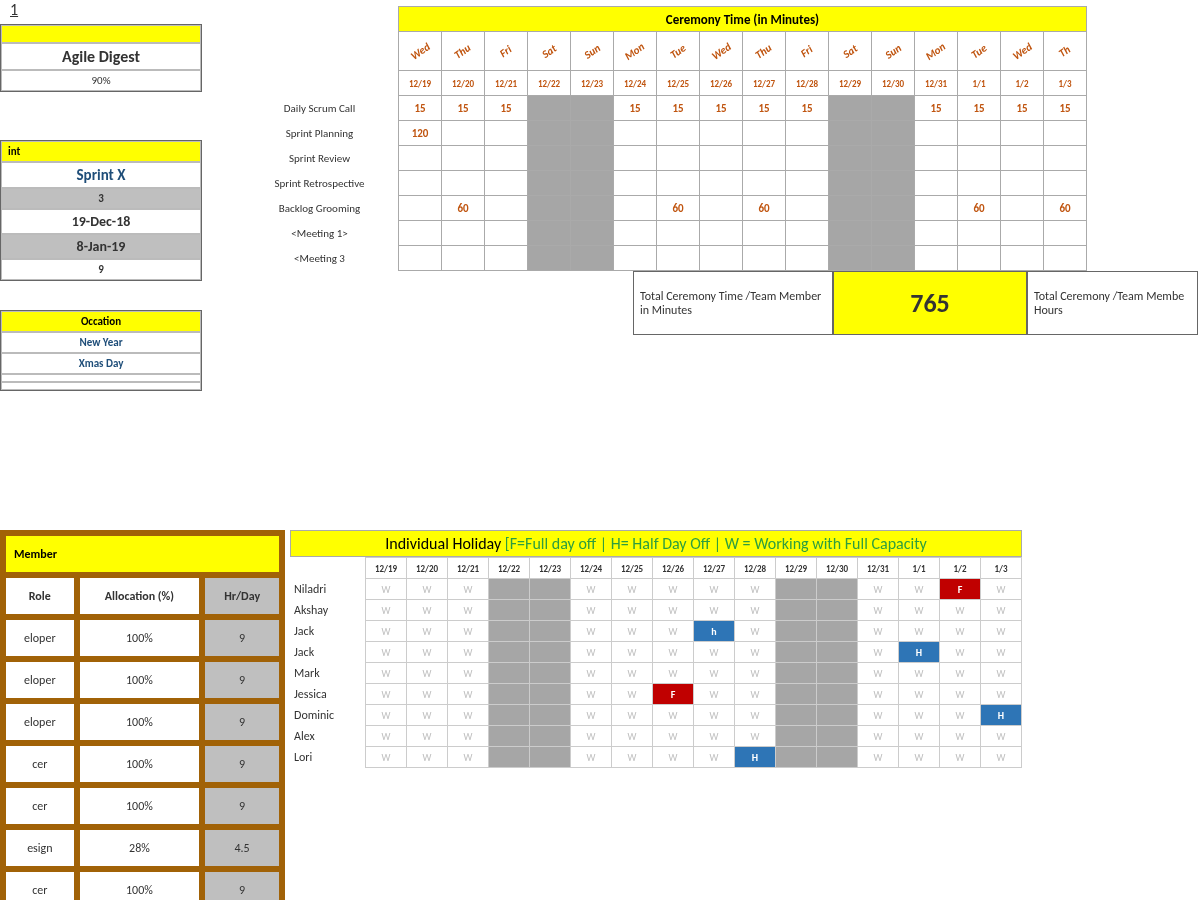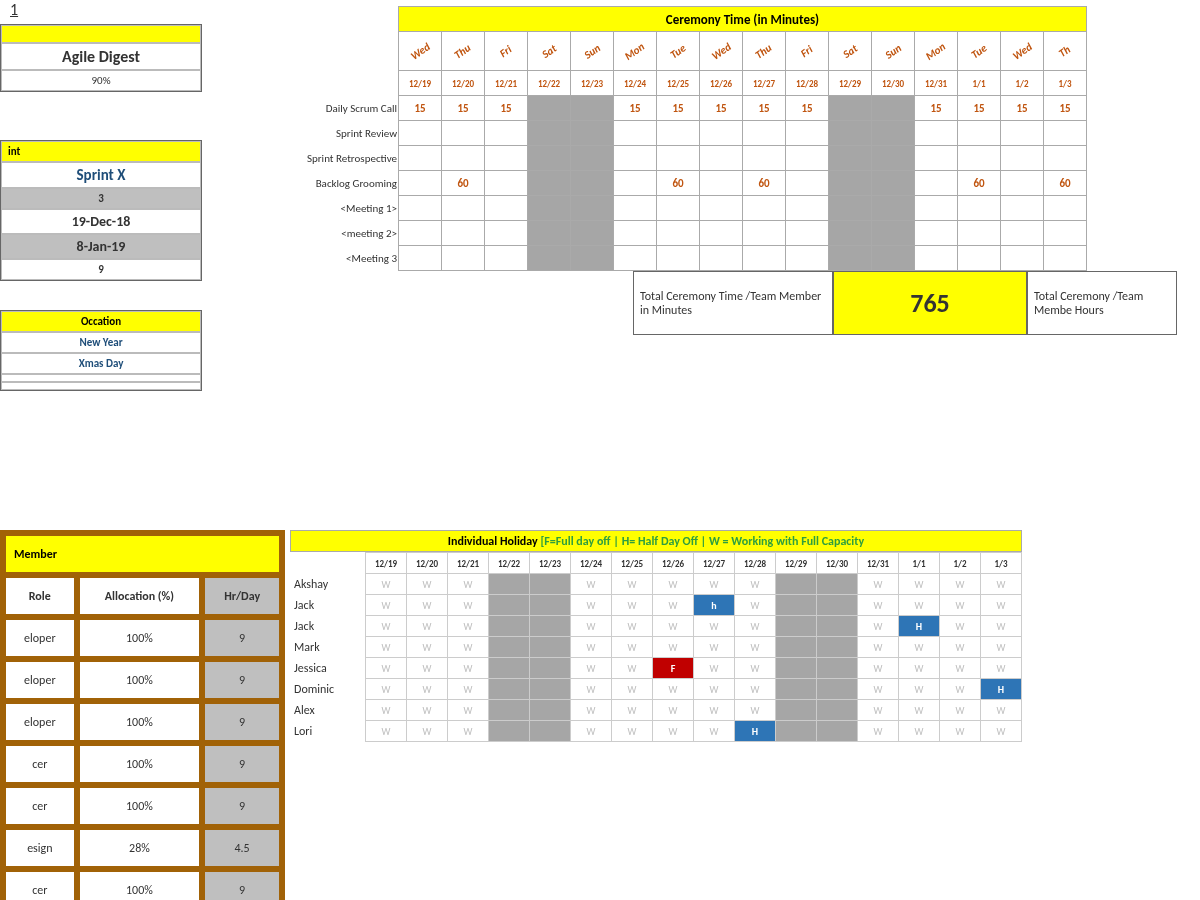--- a/index.html
+++ b/index.html
@@ -10,39 +10,39 @@
   .brown{color:#c05510;font-weight:bold}
   .navy{color:#1f4e79;font-weight:bold}
   
   .box{border:1px solid #666;margin-bottom:18px;width:200px}
   .box .r{display:flex}
   .box .c{flex:1;border:1px solid #bbb;padding:3px 6px;text-align:center}
   
   .cer{position:absolute;left:238px;top:6px}
   .cer table{border-collapse:collapse}
   .cer td,.cer th{border:1px solid #aaa;width:40px;height:22px;text-align:center;font-size:11px}
-  .cer .lab{width:155px;text-align:right;padding-left:4px;border-left:none;border-top:none;border-bottom:none}
+  .cer .lab{width:155px;text-align:center;padding-left:4px;border-left:none;border-top:none;border-bottom:none}
   .cer .nolab{width:155px;border:none}
   .dayhdr{font-style:italic;color:#c05510;font-weight:bold;transform:rotate(-35deg);display:inline-block}
   .weekend{background:#a6a6a6}
   
   .totbox{border:1px solid #666;height:64px;display:flex;flex-direction:column;align-items:center;justify-content:center;font-size:12px;text-align:left;padding:2px 6px;box-sizing:border-box}
   .totyellow{background:#ffff00;font-size:26px;font-weight:bold;display:flex;align-items:center;justify-content:center}
   
   .bottom{position:absolute;left:0;top:530px;width:1200px}
   .mbr table,.hol table{border-collapse:collapse}
   .mbr td,.mbr th{border:6px solid #a16207;padding:11px 8px;font-size:12px;text-align:center}
   .hol td,.hol th{border:1px solid #ccc;width:38px;height:18px;text-align:center;font-size:10px}
   .hol .name{width:70px;text-align:left;border:none;padding-left:4px;font-size:12px}
   .W{color:#bfbfbf}
   .F{background:#c00000;color:#fff;font-weight:bold}
   .H{background:#2e75b6;color:#fff;font-weight:bold}
   .h{background:#2e75b6;color:#fff;font-weight:bold}
   .wkd{background:#a6a6a6}
-  .legend{font-size:12px;font-weight:bold}
+  .legend{font-size:16px;font-weight:normal}
   .legend .g{color:#2e9e3f}
 </style>
 </head>
 <body>
 <div class="wrap">
 
 <div style="position:absolute;left:10px;top:0;font-size:16px;color:#333;text-decoration:underline">1</div>
 
 <div class="box" style="position:absolute;left:0;top:24px">
   <div class="r">
@@ -157,20 +157,39 @@
             <td class="brown">15</td>
             <td class="brown">15</td>
             <td class="weekend"></td>
             <td class="weekend"></td>
             <td class="brown">15</td>
             <td class="brown">15</td>
             <td class="brown">15</td>
             <td class="brown">15</td>
           </tr>
           <tr>
+            <td class="lab">Sprint Planning</td>
+            <td class="brown">120</td>
+            <td></td>
+            <td></td>
+            <td class="weekend"></td>
+            <td class="weekend"></td>
+            <td></td>
+            <td></td>
+            <td></td>
+            <td></td>
+            <td></td>
+            <td class="weekend"></td>
+            <td class="weekend"></td>
+            <td></td>
+            <td></td>
+            <td></td>
+            <td></td>
+          </tr>
+          <tr>
             <td class="lab">Sprint Review</td>
             <td></td>
             <td></td>
             <td></td>
             <td class="weekend"></td>
             <td class="weekend"></td>
             <td></td>
             <td></td>
             <td></td>
             <td></td>
@@ -215,39 +234,20 @@
             <td></td>
             <td class="weekend"></td>
             <td class="weekend"></td>
             <td></td>
             <td class="brown">60</td>
             <td></td>
             <td class="brown">60</td>
           </tr>
           <tr>
             <td class="lab">&lt;Meeting 1&gt;</td>
-            <td></td>
-            <td></td>
-            <td></td>
-            <td class="weekend"></td>
-            <td class="weekend"></td>
-            <td></td>
-            <td></td>
-            <td></td>
-            <td></td>
-            <td></td>
-            <td class="weekend"></td>
-            <td class="weekend"></td>
-            <td></td>
-            <td></td>
-            <td></td>
-            <td></td>
-          </tr>
-          <tr>
-            <td class="lab">&lt;meeting 2&gt;</td>
             <td></td>
             <td></td>
             <td></td>
             <td class="weekend"></td>
             <td class="weekend"></td>
             <td></td>
             <td></td>
             <td></td>
             <td></td>
             <td></td>
@@ -278,21 +278,21 @@
             <td></td>
           </tr>
         </tbody>
   </table>
 
   <div style="display:flex;margin-top:0">
     <div style="width:155px"></div>
     <div style="width:240px"></div>
     <div class="totbox" style="width:200px">Total Ceremony Time /Team Member in Minutes</div>
     <div class="totbox totyellow" style="width:194px">765</div>
-    <div class="totbox" style="width:150px">Total Ceremony /Team Membe Hours</div>
+    <div class="totbox" style="width:171px">Total Ceremony /Team Membe Hours</div>
   </div>
 </div>
 
 <div class="bottom">
 
   <div class="mbr" style="position:absolute;left:0;top:0;width:285px">
     <table style="width:100%">
       <tbody>
             <tr>
               <td colspan="3" class="hdr-yellow" style="text-align:left">Member</td>
@@ -375,20 +375,39 @@
               <td style="font-size: 9px; font-weight: bold;">12/29</td>
               <td style="font-size: 9px; font-weight: bold;">12/30</td>
               <td style="font-size: 9px; font-weight: bold;">12/31</td>
               <td style="font-size: 9px; font-weight: bold;">1/1</td>
               <td style="font-size: 9px; font-weight: bold;">1/2</td>
               <td style="font-size: 9px; font-weight: bold;">1/3</td>
             </tr>
       </tbody>
           <tbody id="hol-body">
             <tr>
+              <td class="name">Niladri</td>
+              <td class="W">W</td>
+              <td class="W">W</td>
+              <td class="W">W</td>
+              <td class="wkd"></td>
+              <td class="wkd"></td>
+              <td class="W">W</td>
+              <td class="W">W</td>
+              <td class="W">W</td>
+              <td class="W">W</td>
+              <td class="W">W</td>
+              <td class="wkd"></td>
+              <td class="wkd"></td>
+              <td class="W">W</td>
+              <td class="W">W</td>
+              <td class="F">F</td>
+              <td class="W">W</td>
+            </tr>
+            <tr>
               <td class="name">Akshay</td>
               <td class="W">W</td>
               <td class="W">W</td>
               <td class="W">W</td>
               <td class="wkd"></td>
               <td class="wkd"></td>
               <td class="W">W</td>
               <td class="W">W</td>
               <td class="W">W</td>
               <td class="W">W</td>

